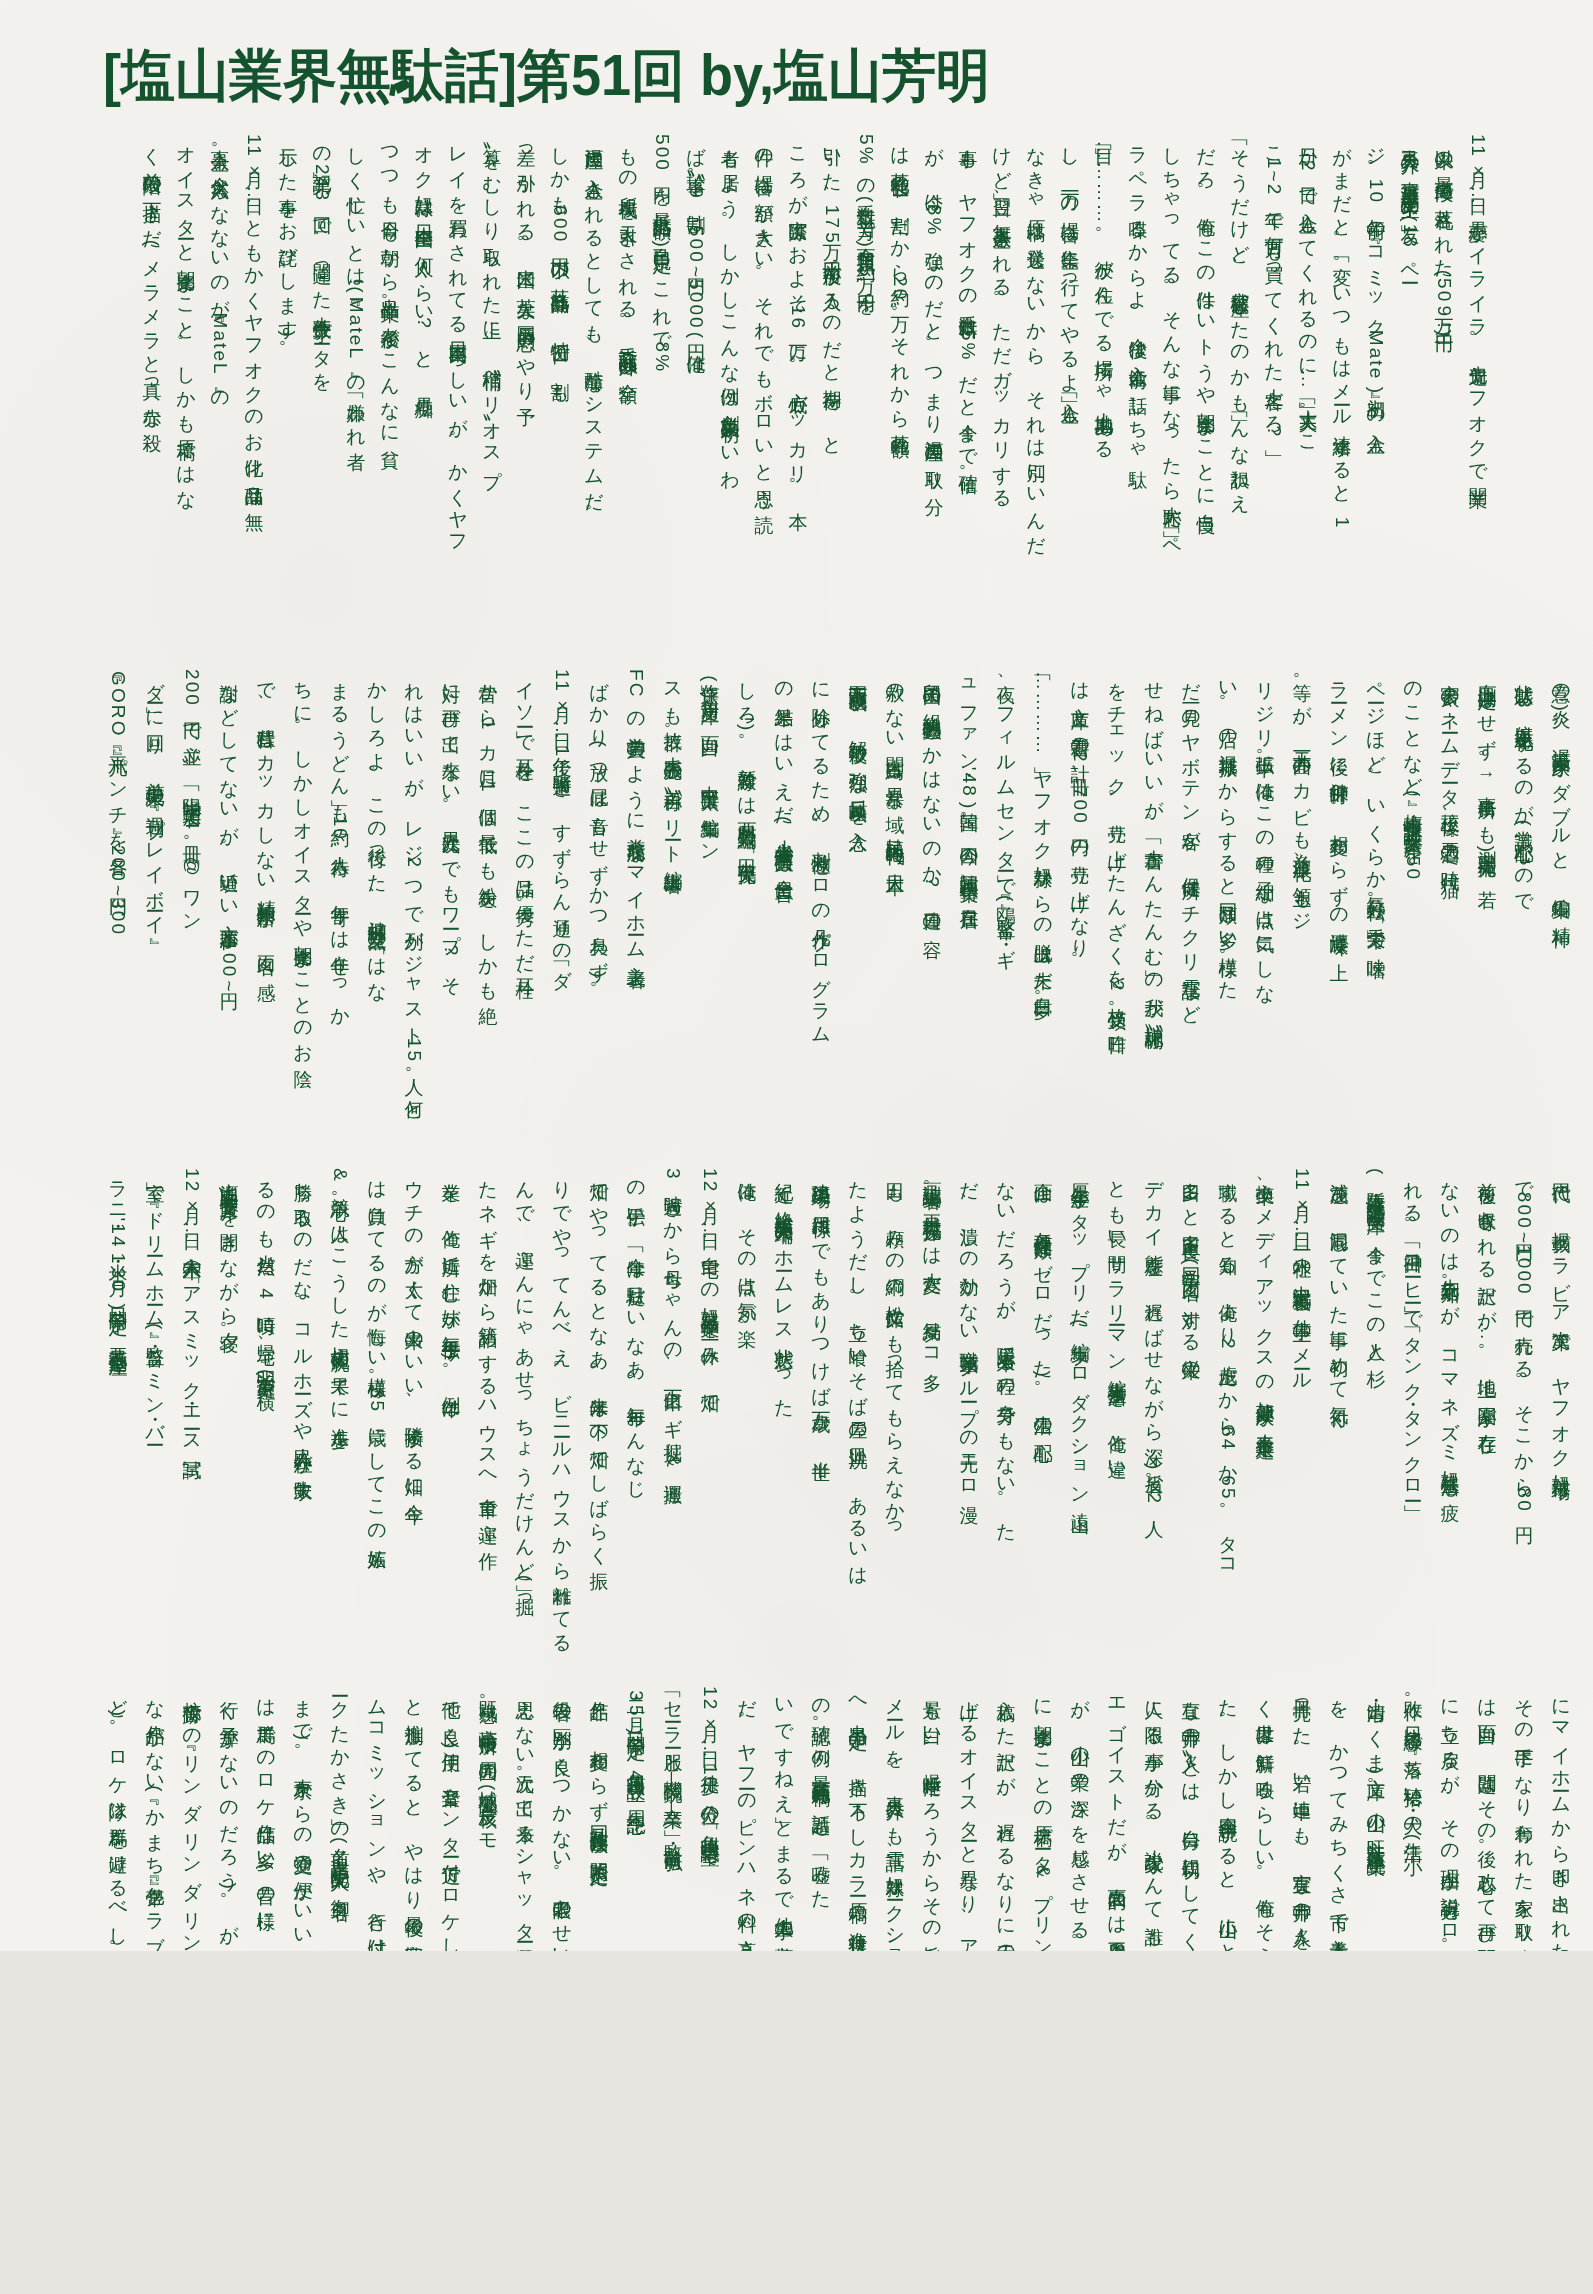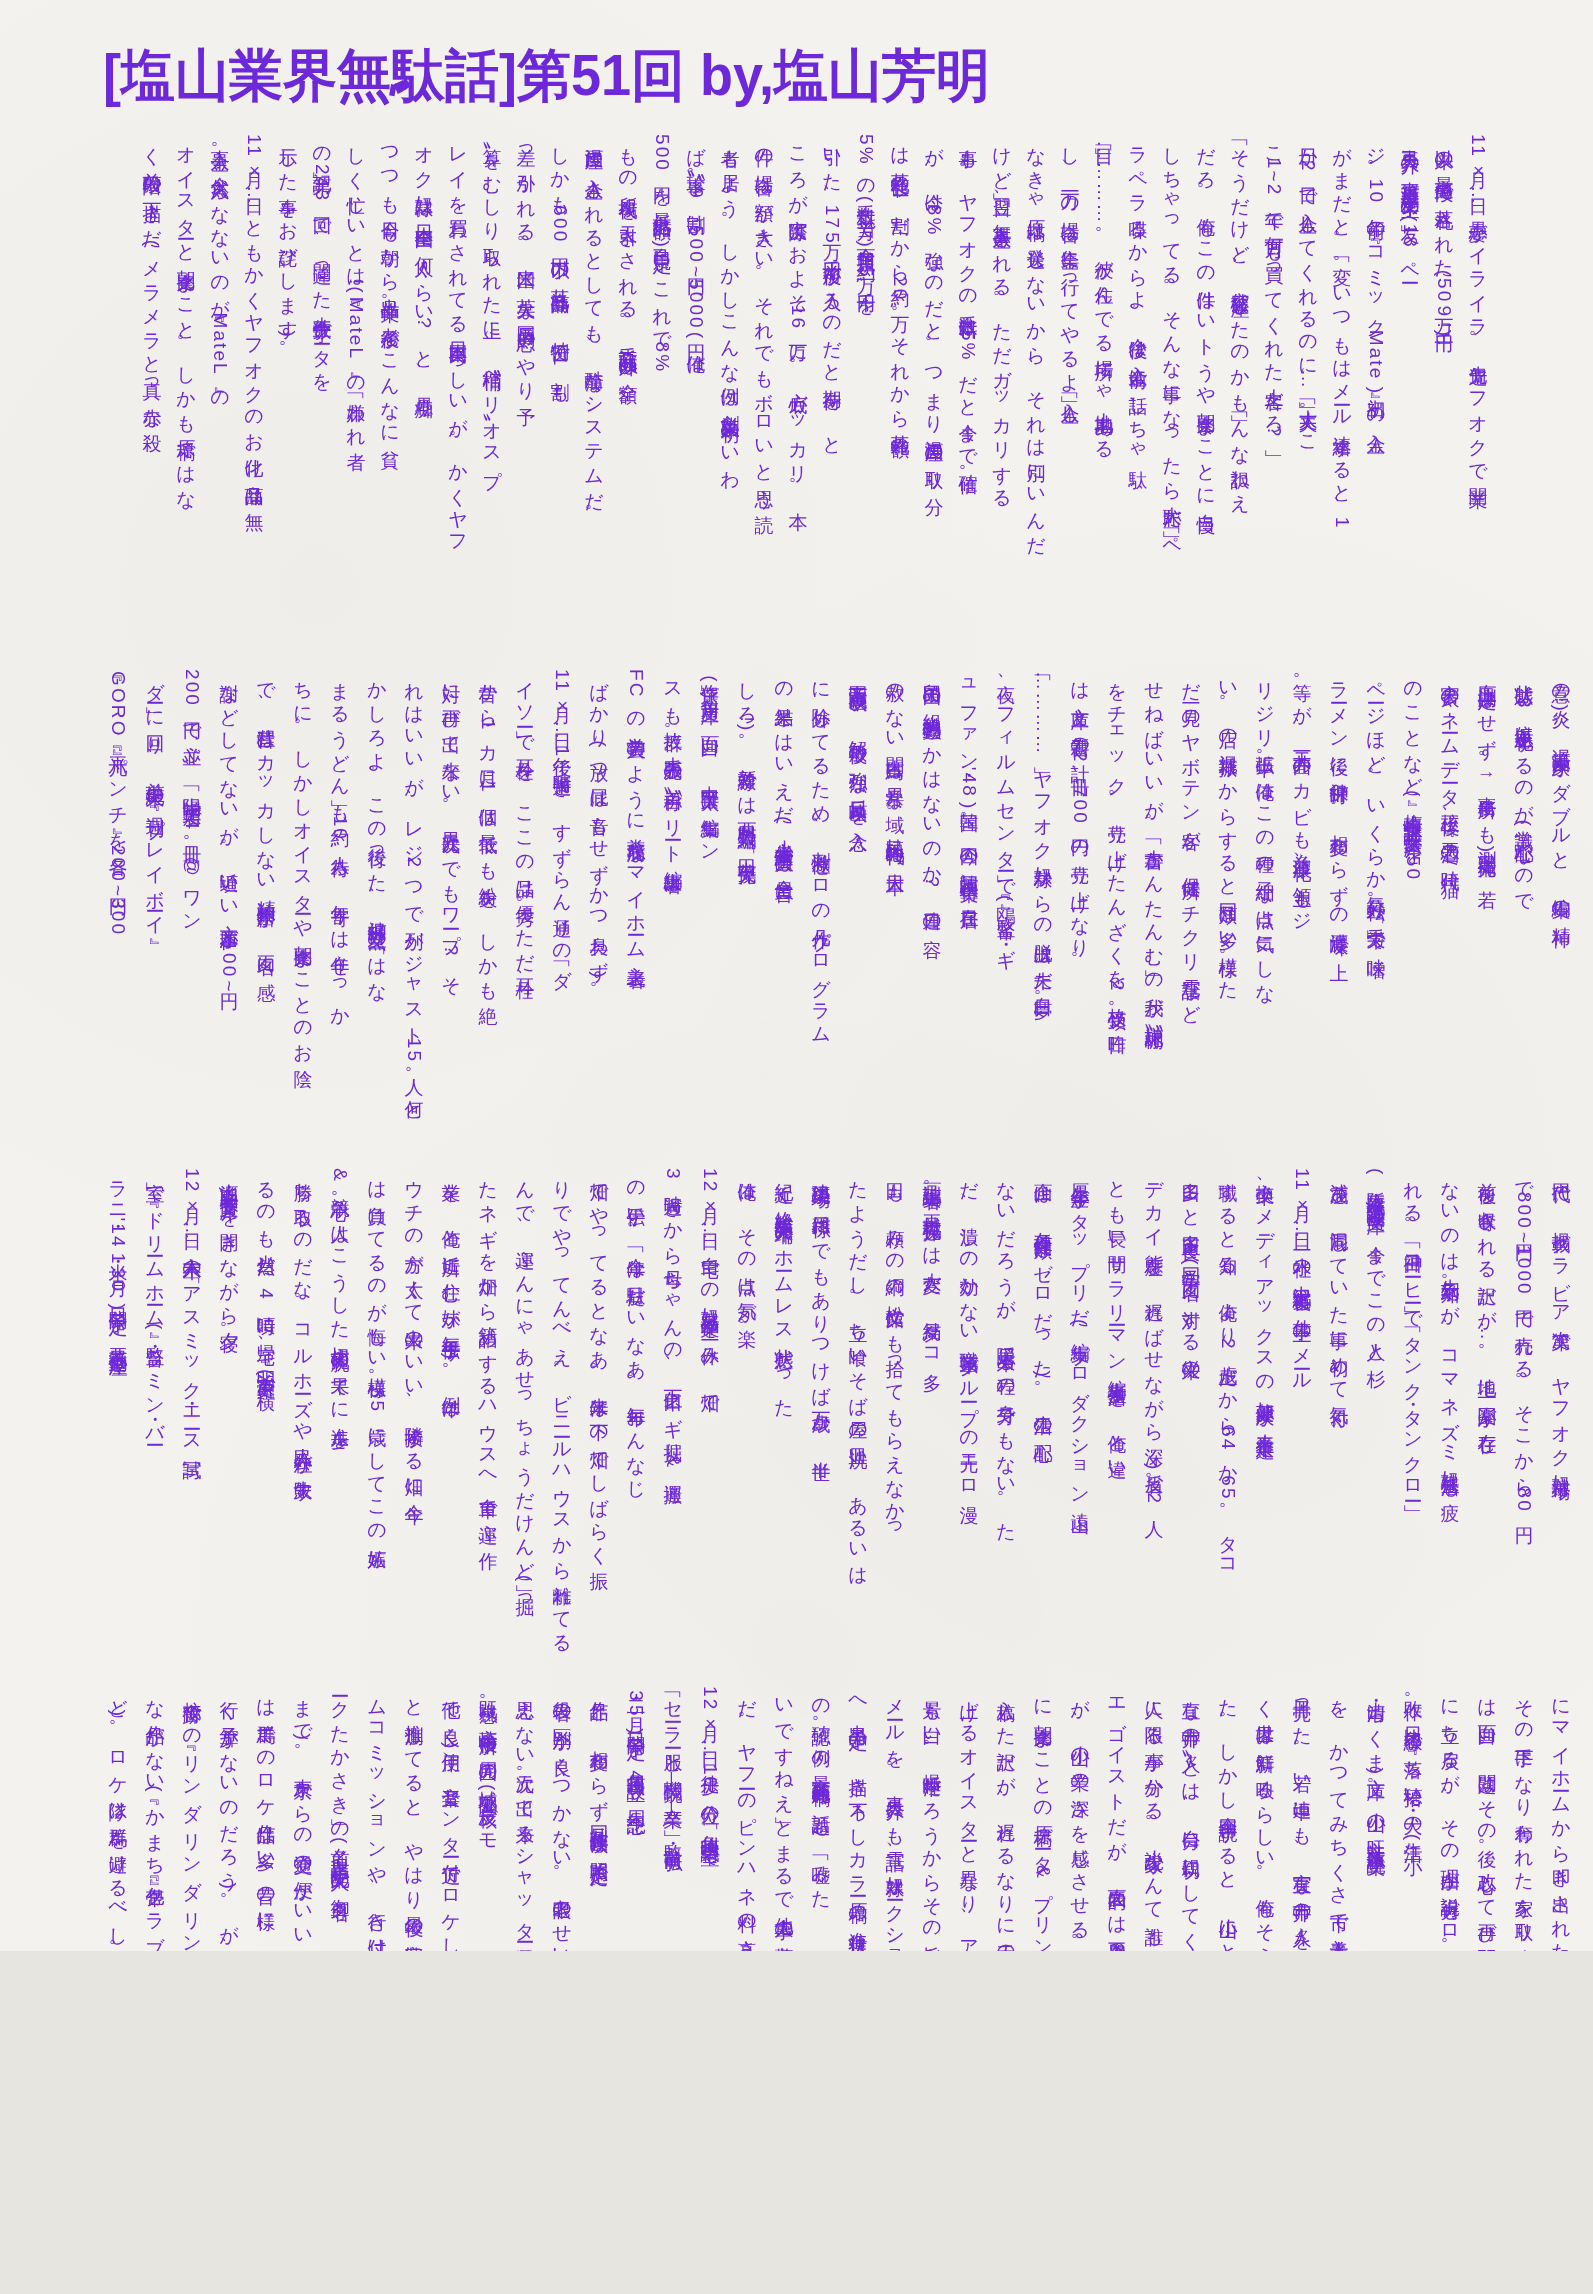--- a/index.html
+++ b/index.html
@@ -1,20 +1,20 @@
 <!DOCTYPE html>
 <html><head>
 <meta charset="utf-8">
 <style>
   html,body{margin:0;padding:0;background:#e7e5e0;}
   .page{
     position:relative;
     width:1593px;height:1951px;
     background:#f3f2ee;
-    color:#6d28d9;
+    color:#14532d;
     font-family:"Liberation Sans","DejaVu Sans",sans-serif;
     overflow:hidden;
   }
   
   .page::before{
     content:"";position:absolute;inset:0;
     background:
       radial-gradient(circle at 20% 30%, rgba(0,0,0,0.018), transparent 40%),
       radial-gradient(circle at 75% 60%, rgba(0,0,0,0.02), transparent 45%),
       radial-gradient(circle at 50% 85%, rgba(0,0,0,0.015), transparent 40%);

